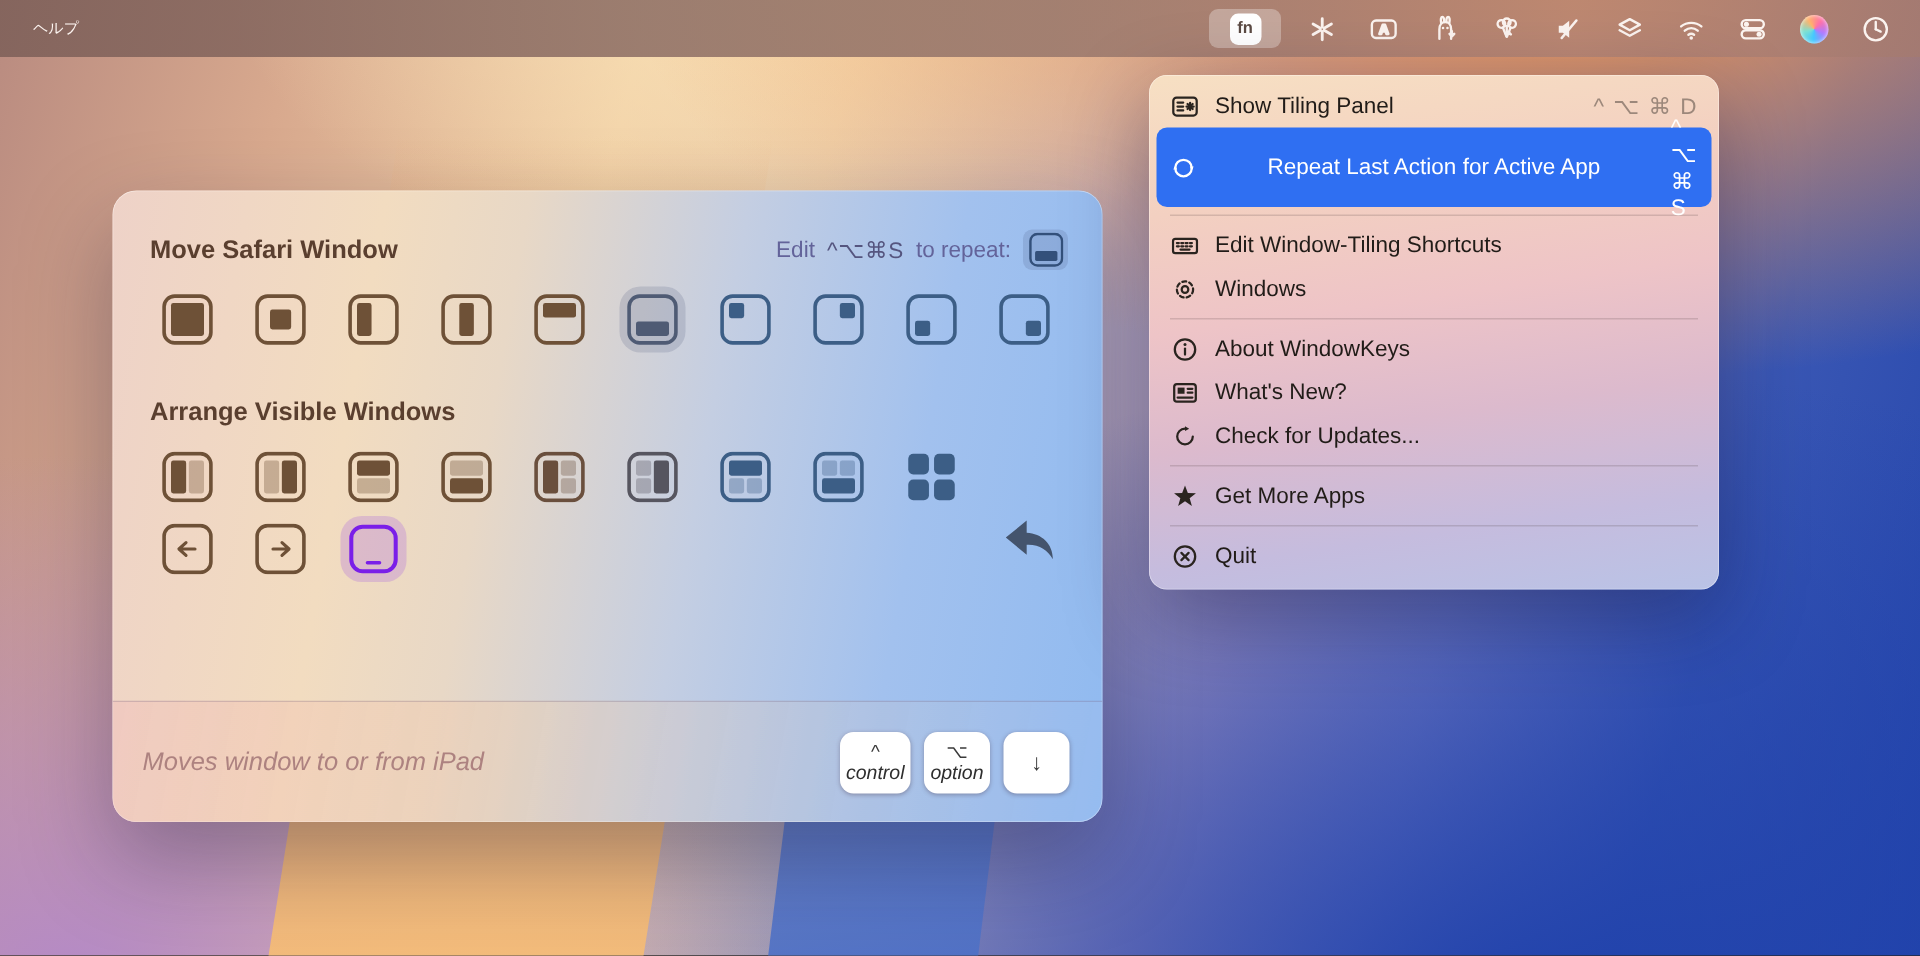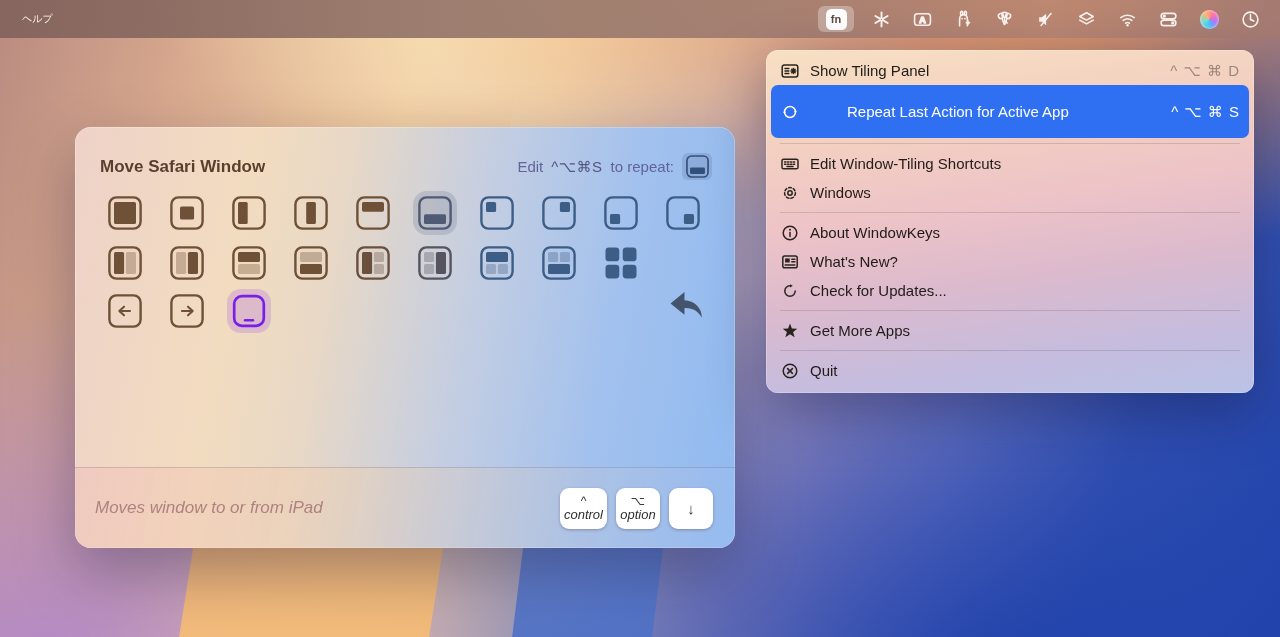--- a/index.html
+++ b/index.html
@@ -22,28 +22,28 @@
   
   #menubar{position:absolute;left:0;top:0;right:0;height:38px;display:flex;
     align-items:center;justify-content:space-between;color:#fdf5f1;
     background:linear-gradient(90deg,rgba(126,96,89,.88),rgba(148,116,106,.82) 55%,rgba(178,132,118,.78) 82%,rgba(164,122,112,.82));}
   #menubar-left{padding-left:22px;font-size:10px;}
   #menubar-icons{display:flex;align-items:center;gap:13px;padding-right:16px;}
   .mb-icon{height:26px;min-width:28px;display:flex;align-items:center;justify-content:center;border-radius:6px;}
   .mb-icon svg{display:block;}
   .mb-icon svg *{stroke:#fbf3ef;fill:none;stroke-width:1.5;stroke-linecap:round;stroke-linejoin:round;}
   .mb-icon svg .f{fill:#fbf3ef;stroke:none;}
-  .mb-active{background:rgba(255,255,255,.30);width:36px;}
+  .mb-active{background:rgba(255,255,255,.30);width:48px;}
   .fn-badge{width:21px;height:21px;background:#fff;border-radius:5.5px;display:flex;align-items:center;
     justify-content:center;font-size:11px;font-weight:700;color:#5b4a43;}
   .siri-orb{width:19px;height:19px;border-radius:50%;
     background:conic-gradient(from 40deg,#ff71a8,#b07bff,#43c8ff,#7de0d2,#ffb36b,#ff71a8);
     box-shadow:inset 0 0 3px rgba(255,255,255,.8);}
   
-  #dropdown{position:absolute;left:766px;top:50px;width:488px;border-radius:12px;
+  #dropdown{position:absolute;left:766px;top:50px;width:380px;border-radius:12px;
     padding:6px 0 8px 0;
     background:linear-gradient(172deg,#f7e0c3 0%,#f3d0c1 24%,#eec4c7 44%,#dcbacd 64%,#c5bcde 84%,#bac3e6 100%);
     box-shadow:0 18px 55px rgba(20,20,60,.40),0 0 0 .5px rgba(255,255,255,.45) inset;}
   .mi{height:29px;display:flex;align-items:center;padding:0 14px;gap:10px;
     font-size:15px;color:#211c18;}
   .mi-icon{width:20px;display:flex;justify-content:center;color:#2a241f;}
   .mi-icon svg{width:18px;height:18px;}
   .mi-icon svg *{stroke:currentColor;fill:none;stroke-width:1.5;stroke-linecap:round;stroke-linejoin:round;}
   .mi-icon svg .f{fill:currentColor;stroke:none;}
   .mi-label{flex:1;white-space:nowrap;}
@@ -260,20 +260,21 @@
           </svg>
         </div>
         <div class="tile">
           <svg width="34" height="34" viewBox="0 0 34 34">
             <rect x="1.4" y="1.4" width="31.2" height="31.2" rx="7" fill="none" stroke="#3c5e86" stroke-width="2.4"></rect>
             <rect x="17.9" y="17.9" width="10.1" height="10.1" rx="1.6" fill="#3c5e86"></rect>
           </svg>
         </div>
       </div>
 
+    <div class="sect-title" id="sect2-title">Arrange Visible Windows</div>
     <div class="tile-row" id="row2">
         <div class="tile">
           <svg width="34" height="34" viewBox="0 0 34 34">
             <rect x="1.4" y="1.4" width="31.2" height="31.2" rx="7" fill="none" stroke="#6e5137" stroke-width="2.4"></rect>
             <rect x="6.0" y="6.0" width="10.1" height="22.0" rx="1.6" fill="#6e5137"></rect>
             <rect x="17.9" y="6.0" width="10.1" height="22.0" rx="1.6" fill="#6e513755"></rect>
           </svg>
         </div>
         <div class="tile">
           <svg width="34" height="34" viewBox="0 0 34 34">

